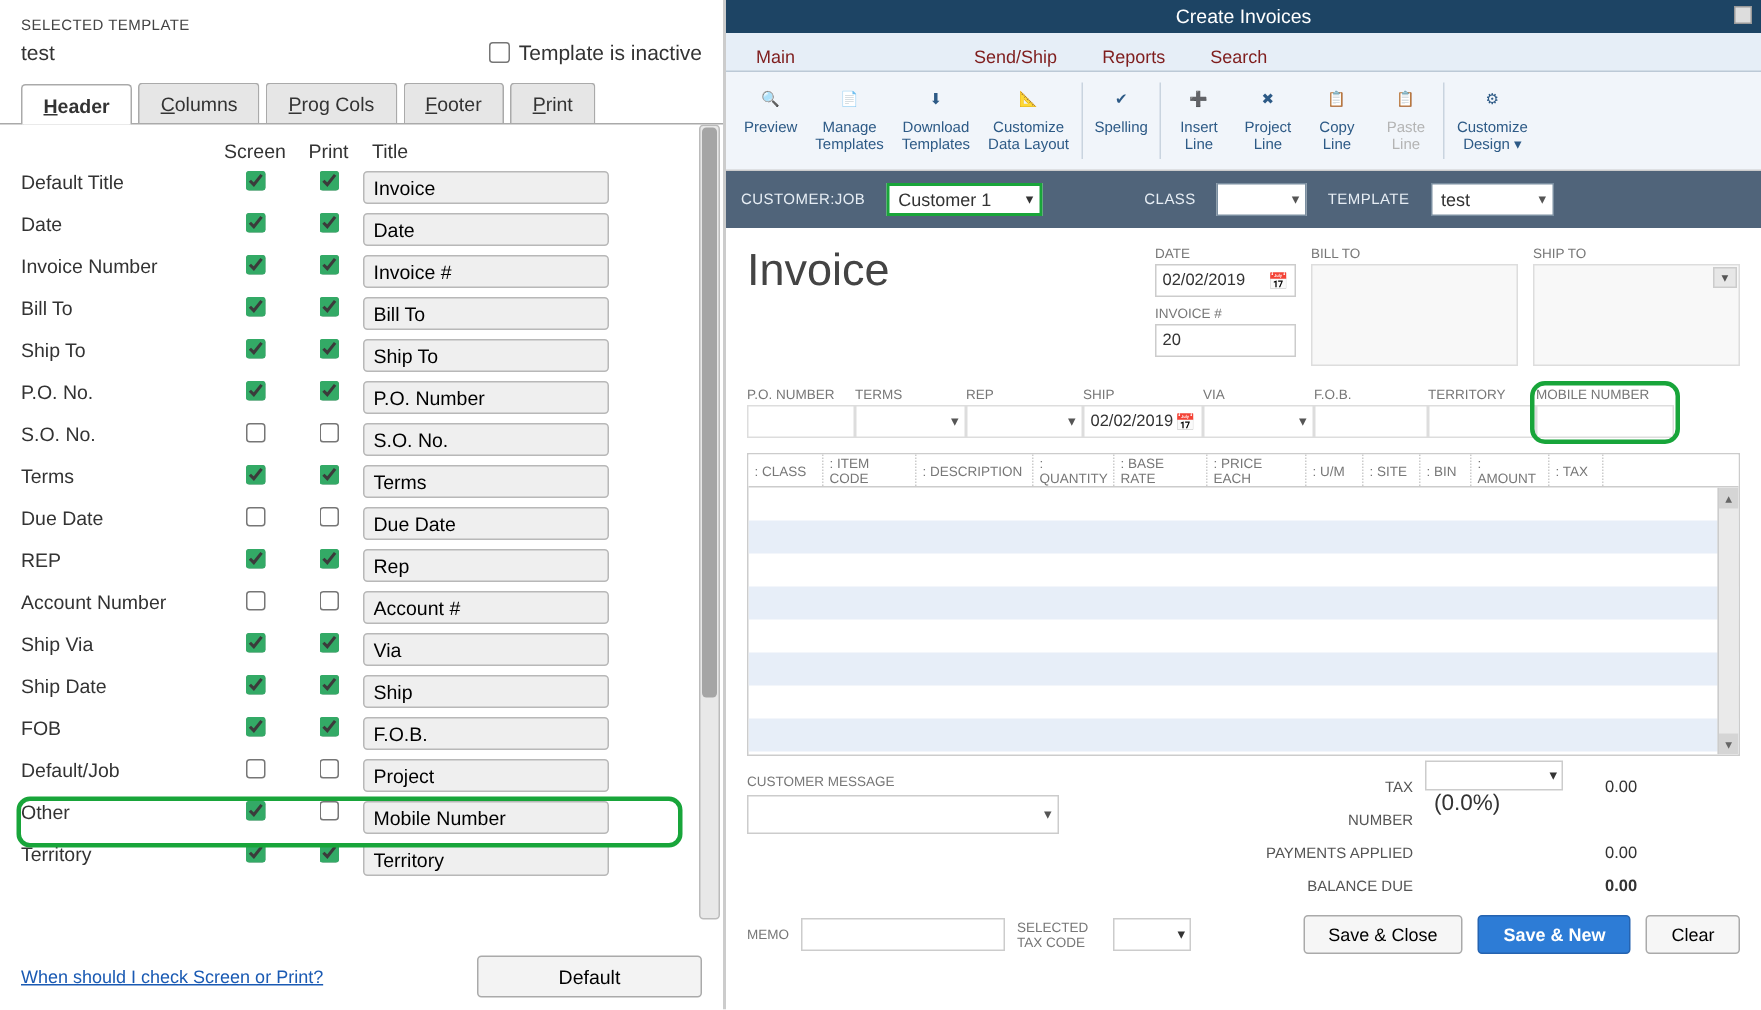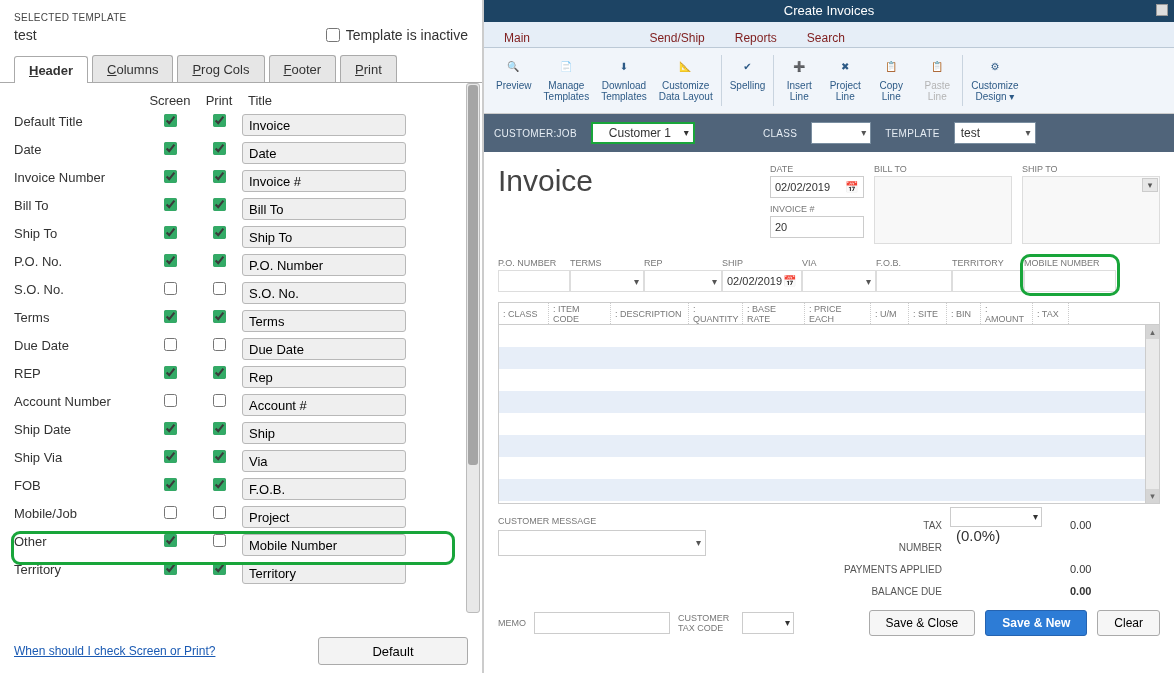--- a/index.html
+++ b/index.html
@@ -51,21 +51,21 @@
   .ribbon-tab.active { background: #fff; border: 1px solid #bcc9d6; border-bottom: none; color: #333; margin-top: 34px; }
 
   .ribbon-buttons { display: flex; align-items: stretch; background: #f1f5fa; border-bottom: 1px solid #ccc; padding: 4px 6px; height: 66px; }
   .rbtn { display: flex; flex-direction: column; align-items: center; justify-content: flex-start; padding: 3px 6px; font-size: 10px; color: #2d5a86; cursor: default; text-align: center; line-height: 11px; min-width: 46px; }
   .rbtn .ricon { width: 22px; height: 22px; margin-bottom: 3px; display: flex; align-items: center; justify-content: center; }
   .rbtn.disabled { color: #b4b4b4; }
   .rsep { width: 1px; background: #c9d4df; margin: 3px 2px; }
 
   .customer-bar { background: #50647a; padding: 8px 10px; display: flex; align-items: center; gap: 14px; height: 38px; }
   .cb-label { color: #e6edf4; font-size: 10px; letter-spacing: 0.3px; }
-  .cb-customer { height: 22px; background: #fff; border: 2px solid #19a53a; padding: 0 22px 0 6px; position: relative; display: flex; align-items: center; font-size: 12px; width: 104px; justify-content: flex-end; }
+  .cb-customer { height: 22px; background: #fff; border: 2px solid #19a53a; padding: 0 22px 0 6px; position: relative; display: flex; align-items: center; font-size: 12px; width: 104px; }
   .cb-customer .dd { position: absolute; right: 4px; top: 3px; font-size: 10px; }
   .cb-select { background: #fff; border: 1px solid #7a8ea0; height: 22px; width: 60px; position: relative; }
   .cb-select .dd { position: absolute; right: 4px; top: 4px; font-size: 10px; color: #555; }
   .cb-template { background: #fff; border: 1px solid #7a8ea0; height: 22px; width: 82px; position: relative; padding: 0 6px; display: flex; align-items: center; font-size: 12px; }
   .cb-template .dd { position: absolute; right: 4px; top: 4px; font-size: 10px; color: #555; }
 
   .invoice-body { flex: 1; padding: 12px 14px; overflow: hidden; display: flex; flex-direction: column; }
   .inv-top { display: flex; align-items: flex-start; }
   .inv-title { font-size: 30px; color: #444; flex: 1; }
   .mini-label { font-size: 9px; color: #777; margin-bottom: 2px; }
@@ -208,39 +208,39 @@
               <div class="c-print"><input class="chk" type="checkbox" checked="" style=""></div>
               <div class="c-title"><input type="text" value="Rep" style=""></div>
             </div>
             <div class="ft-row">
               <div class="c-label">Account Number</div>
               <div class="c-screen"><input class="chk" type="checkbox" style=""></div>
               <div class="c-print"><input class="chk" type="checkbox" style=""></div>
               <div class="c-title"><input type="text" value="Account #" style=""></div>
             </div>
             <div class="ft-row">
+              <div class="c-label">Ship Via</div>
+              <div class="c-screen"><input class="chk" type="checkbox" checked="" style=""></div>
+              <div class="c-print"><input class="chk" type="checkbox" checked="" style=""></div>
+              <div class="c-title"><input type="text" value="Via" style=""></div>
+            </div>
+            <div class="ft-row">
               <div class="c-label">Ship Date</div>
               <div class="c-screen"><input class="chk" type="checkbox" checked="" style=""></div>
               <div class="c-print"><input class="chk" type="checkbox" checked="" style=""></div>
               <div class="c-title"><input type="text" value="Ship" style=""></div>
             </div>
             <div class="ft-row">
-              <div class="c-label">Ship Via</div>
-              <div class="c-screen"><input class="chk" type="checkbox" checked="" style=""></div>
-              <div class="c-print"><input class="chk" type="checkbox" checked="" style=""></div>
-              <div class="c-title"><input type="text" value="Via" style=""></div>
-            </div>
-            <div class="ft-row">
               <div class="c-label">FOB</div>
               <div class="c-screen"><input class="chk" type="checkbox" checked="" style=""></div>
               <div class="c-print"><input class="chk" type="checkbox" checked="" style=""></div>
               <div class="c-title"><input type="text" value="F.O.B." style=""></div>
             </div>
             <div class="ft-row">
-              <div class="c-label">Mobile/Job</div>
+              <div class="c-label">Default/Job</div>
               <div class="c-screen"><input class="chk" type="checkbox" style=""></div>
               <div class="c-print"><input class="chk" type="checkbox" style=""></div>
               <div class="c-title"><input type="text" value="Project" style=""></div>
             </div>
             <div class="ft-row hl">
               <div class="c-label">Other</div>
               <div class="c-screen"><input class="chk" type="checkbox" checked="" style=""></div>
               <div class="c-print"><input class="chk" type="checkbox" style=""></div>
               <div class="c-title"><input type="text" value="Mobile Number" style=""></div>
             </div>
@@ -481,21 +481,21 @@
             <div class="t-mid"></div>
             <div class="t-val" style="font-weight:bold">0.00</div>
           </div>
         </div>
       </div>
 
       <div class="bottom-row">
         <span class="lbl-small">MEMO</span>
         <div class="memo-input"></div>
         <span class="lbl-small" style="width:56px">
-          <span>CUSTOMER</span><br><span>TAX CODE</span>
+          <span>SELECTED</span><br><span>TAX CODE</span>
         </span>
         <div class="taxcode-select">
             <span class="dd">▾</span>
           </div>
         <div class="action-btns">
           <button class="btn">Save &amp; Close</button>
           <button class="btn primary">Save &amp; New</button>
           <button class="btn">Clear</button>
         </div>
       </div>

